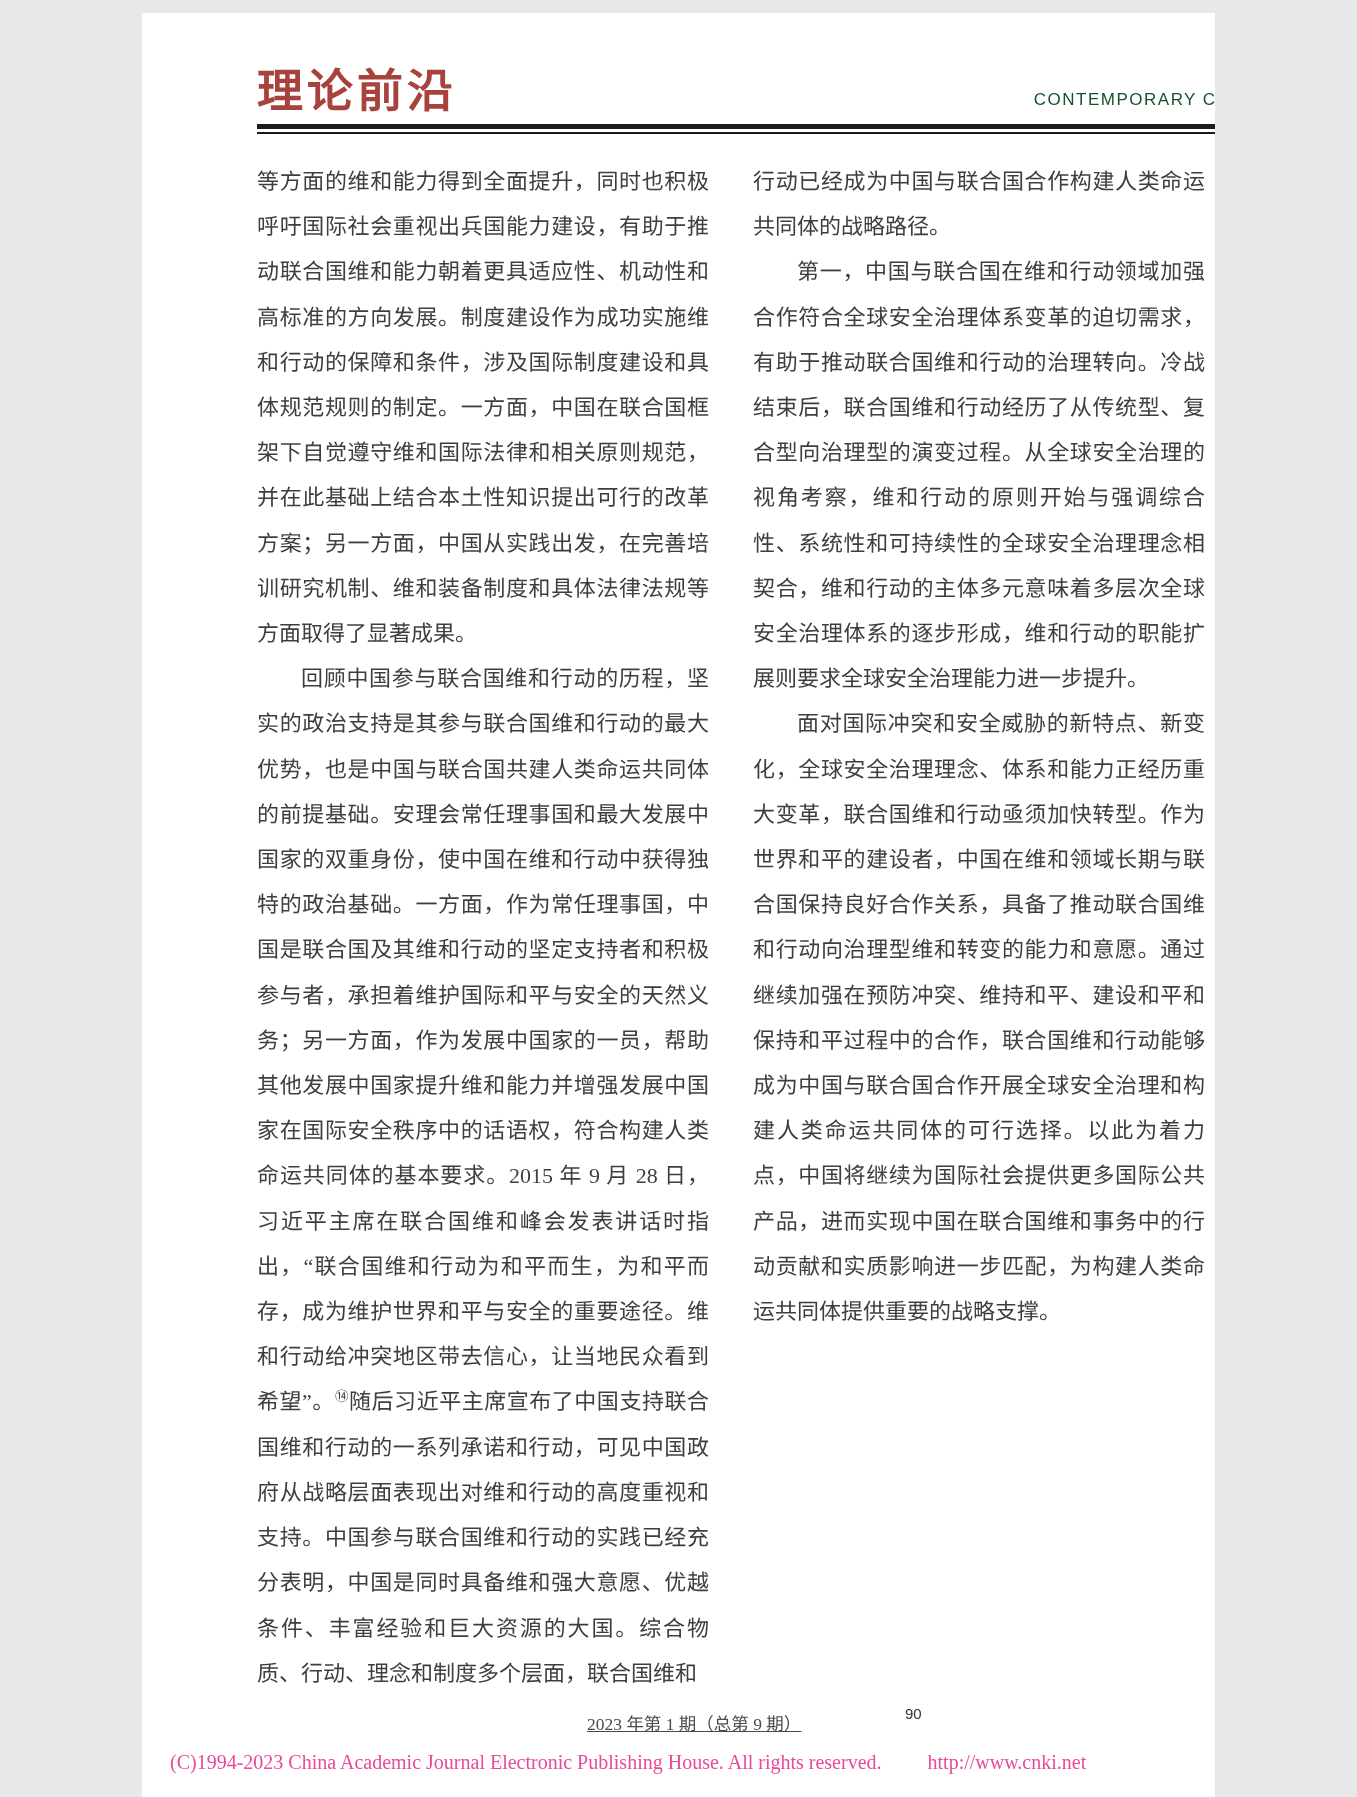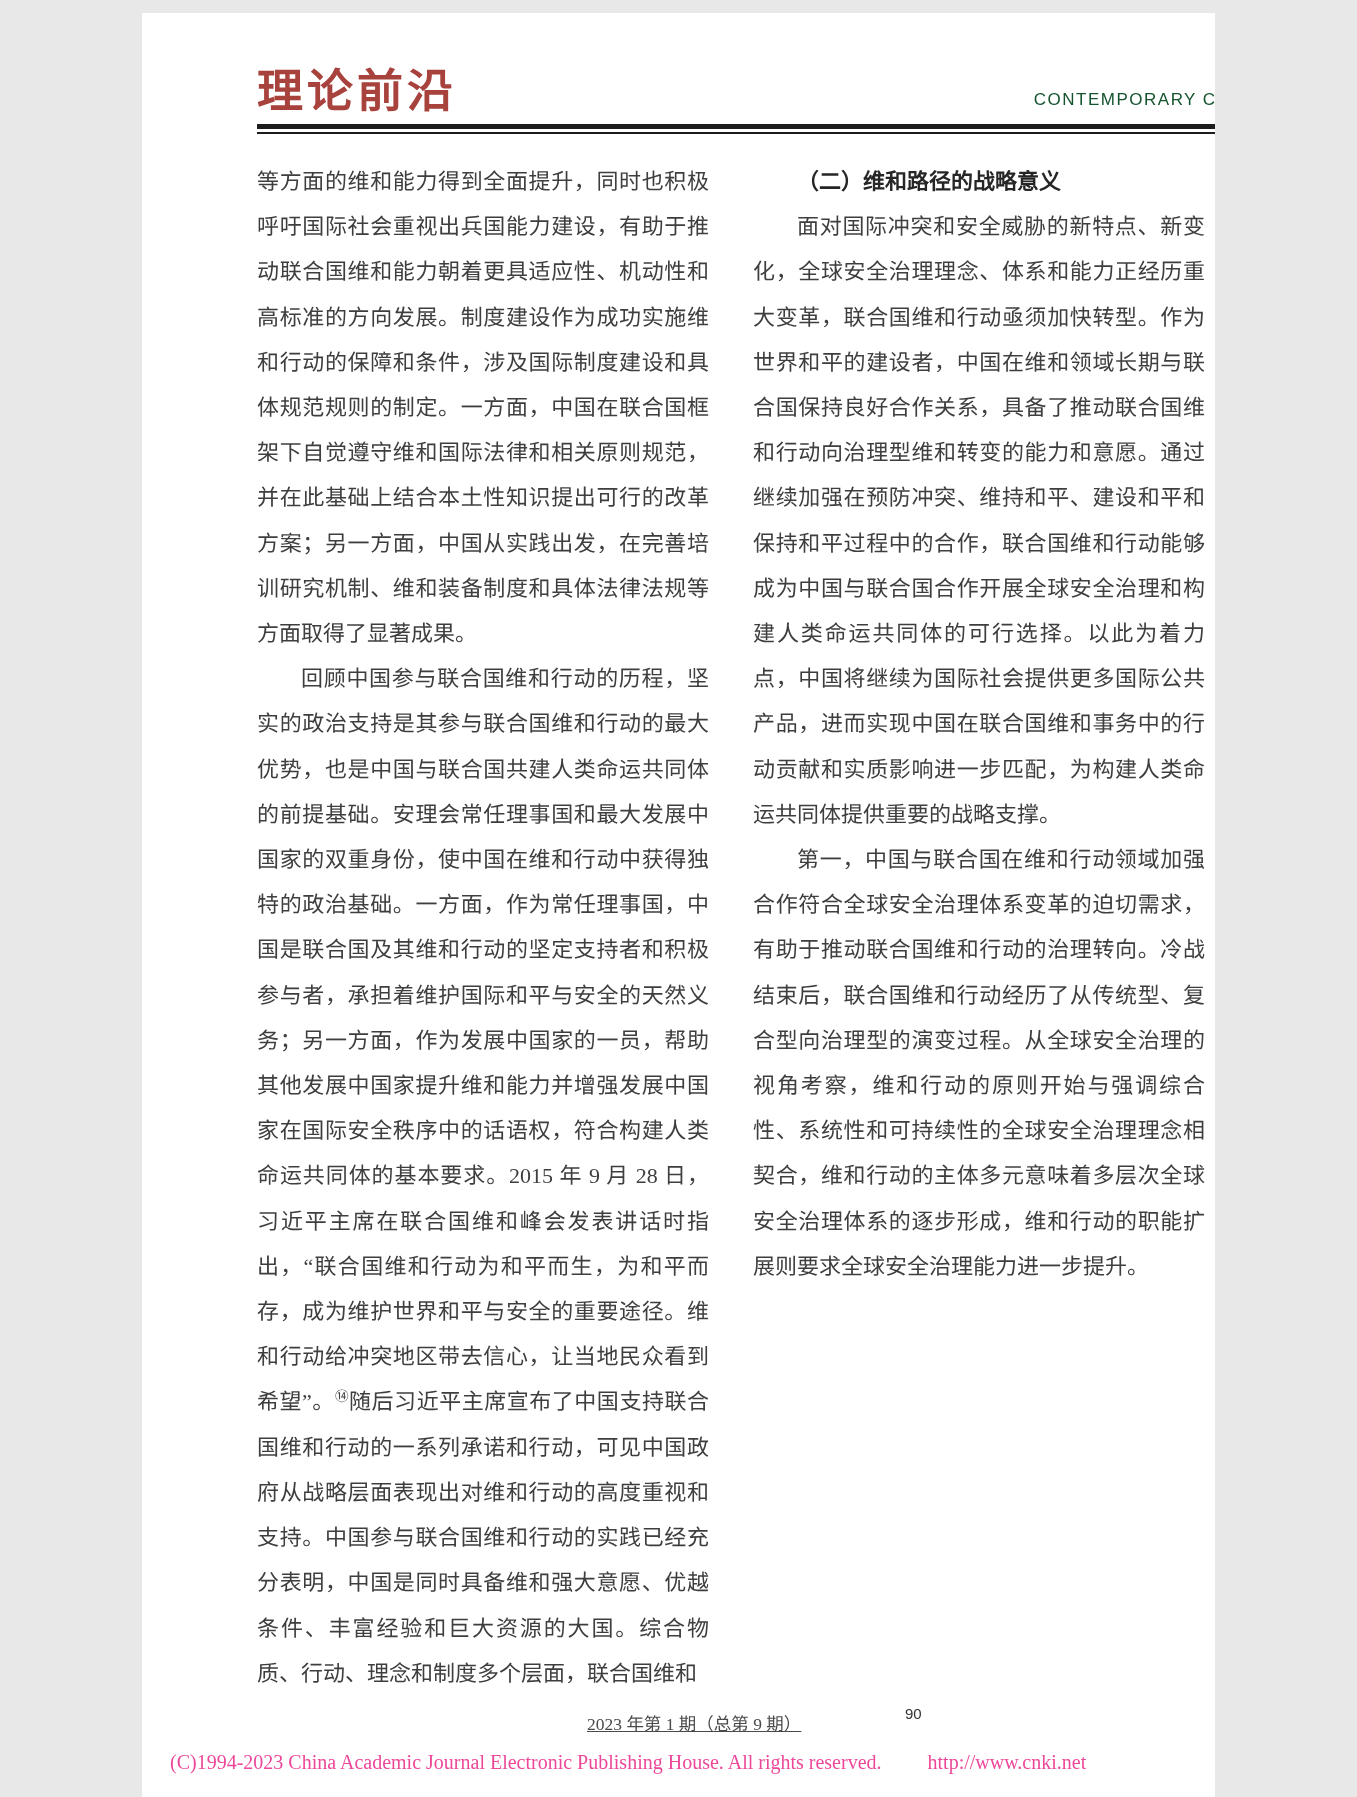--- a/index.html
+++ b/index.html
@@ -115,23 +115,23 @@
   </div>
 
   <div class="columns">
 
     <div class="col">
       <p>等方面的维和能力得到全面提升，同时也积极呼吁国际社会重视出兵国能力建设，有助于推动联合国维和能力朝着更具适应性、机动性和高标准的方向发展。制度建设作为成功实施维和行动的保障和条件，涉及国际制度建设和具体规范规则的制定。一方面，中国在联合国框架下自觉遵守维和国际法律和相关原则规范，并在此基础上结合本土性知识提出可行的改革方案；另一方面，中国从实践出发，在完善培训研究机制、维和装备制度和具体法律法规等方面取得了显著成果。</p>
       <p class="para-indent"><span>回顾中国参与联合国维和行动的历程，坚实的政治支持是其参与联合国维和行动的最大优势，也是中国与联合国共建人类命运共同体的前提基础。安理会常任理事国和最大发展中国家的双重身份，使中国在维和行动中获得独特的政治基础。一方面，作为常任理事国，中国是联合国及其维和行动的坚定支持者和积极参与者，承担着维护国际和平与安全的天然义务；另一方面，作为发展中国家的一员，帮助其他发展中国家提升维和能力并增强发展中国家在国际安全秩序中的话语权，符合构建人类命运共同体的基本要求。2015 年 9 月 28 日，习近平主席在联合国维和峰会发表讲话时指出，“联合国维和行动为和平而生，为和平而存，成为维护世界和平与安全的重要途径。维和行动给冲突地区带去信心，让当地民众看到希望”。</span><sup class="fnote">⑭</sup><span>随后习近平主席宣布了中国支持联合国维和行动的一系列承诺和行动，可见中国政府从战略层面表现出对维和行动的高度重视和支持。中国参与联合国维和行动的实践已经充分表明，中国是同时具备维和强大意愿、优越条件、丰富经验和巨大资源的大国。综合物质、行动、理念和制度多个层面，联合国维和</span></p>
     </div>
 
     <div class="col">
-      <p class="sub-heading">（二）维和路径的战略意义</p>
+      <p>行动已经成为中国与联合国合作构建人类命运共同体的战略路径。</p>
+      <p class="para-indent">第一，中国与联合国在维和行动领域加强合作符合全球安全治理体系变革的迫切需求，有助于推动联合国维和行动的治理转向。冷战结束后，联合国维和行动经历了从传统型、复合型向治理型的演变过程。从全球安全治理的视角考察，维和行动的原则开始与强调综合性、系统性和可持续性的全球安全治理理念相契合，维和行动的主体多元意味着多层次全球安全治理体系的逐步形成，维和行动的职能扩展则要求全球安全治理能力进一步提升。</p>
       <p class="para-indent">面对国际冲突和安全威胁的新特点、新变化，全球安全治理理念、体系和能力正经历重大变革，联合国维和行动亟须加快转型。作为世界和平的建设者，中国在维和领域长期与联合国保持良好合作关系，具备了推动联合国维和行动向治理型维和转变的能力和意愿。通过继续加强在预防冲突、维持和平、建设和平和保持和平过程中的合作，联合国维和行动能够成为中国与联合国合作开展全球安全治理和构建人类命运共同体的可行选择。以此为着力点，中国将继续为国际社会提供更多国际公共产品，进而实现中国在联合国维和事务中的行动贡献和实质影响进一步匹配，为构建人类命运共同体提供重要的战略支撑。</p>
-      <p class="para-indent">第一，中国与联合国在维和行动领域加强合作符合全球安全治理体系变革的迫切需求，有助于推动联合国维和行动的治理转向。冷战结束后，联合国维和行动经历了从传统型、复合型向治理型的演变过程。从全球安全治理的视角考察，维和行动的原则开始与强调综合性、系统性和可持续性的全球安全治理理念相契合，维和行动的主体多元意味着多层次全球安全治理体系的逐步形成，维和行动的职能扩展则要求全球安全治理能力进一步提升。</p>
     </div>
 
   </div>
 
   <div class="footer">
     <div class="issue-info">2023 年第 1 期（总第 9 期）</div>
     <div class="page-number">90</div>
   </div>
 
   <div class="copyright-line"><span>(C)1994-2023 China Academic Journal Electronic Publishing House. All rights reserved.</span><span class="copyright-url">http://www.cnki.net</span></div>

